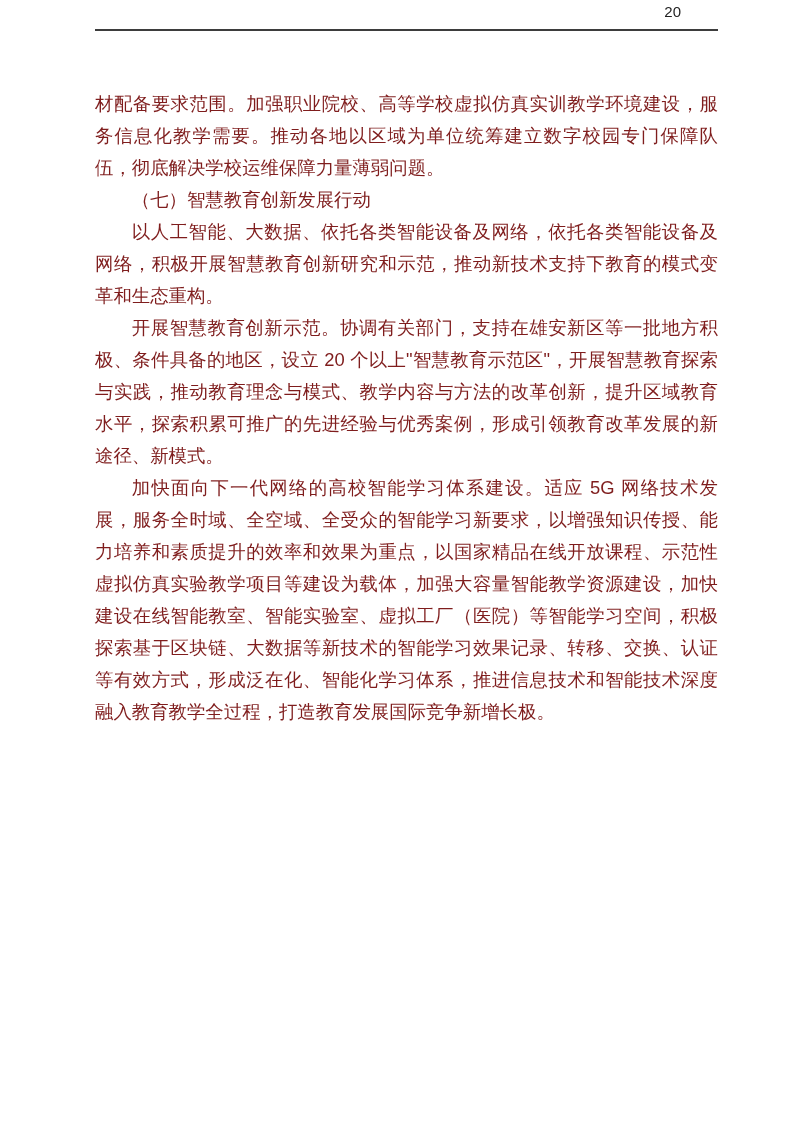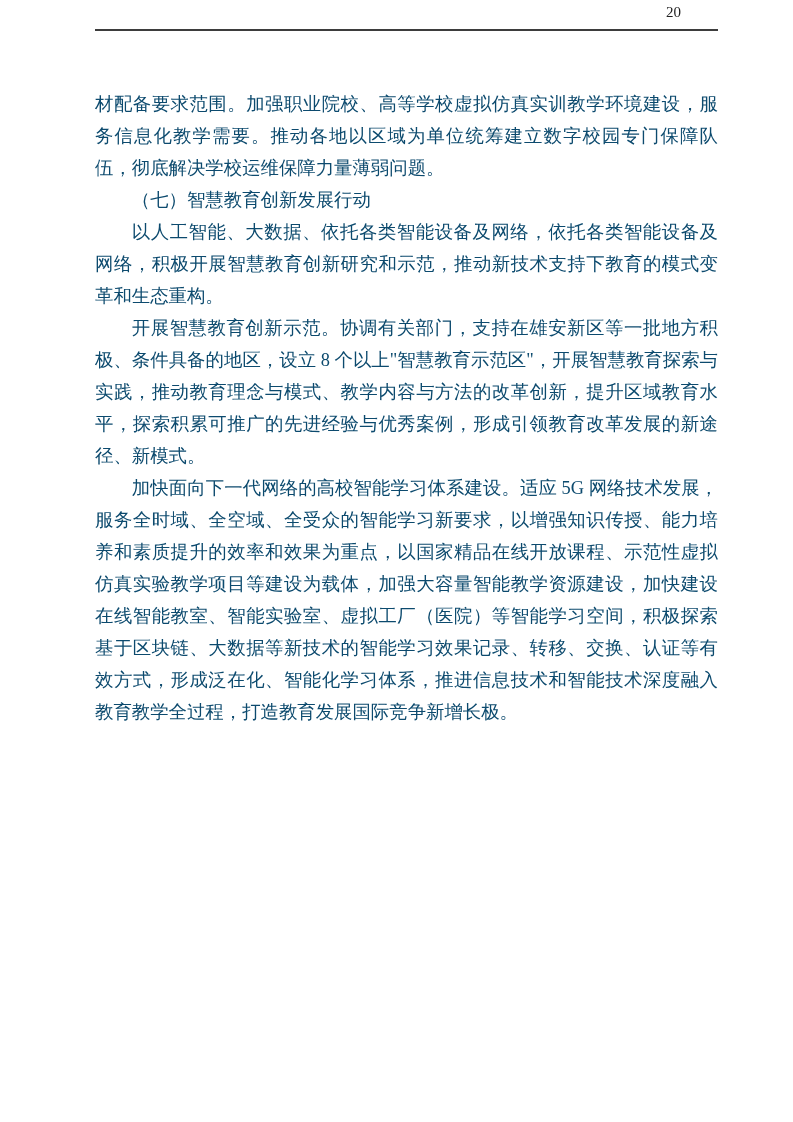--- a/index.html
+++ b/index.html
@@ -6,21 +6,21 @@
     margin: 0;
     padding: 0;
     background: #ffffff;
   }
   .page {
     position: relative;
     width: 761px;
     height: 1122px;
     background: #ffffff;
     overflow: hidden;
-    font-family: Liberation Serif, serif;
+    font-family: Liberation Sans, sans-serif;
   }
   .page-number {
     position: absolute;
     top: 3px;
     right: 80px;
     font-size: 15px;
     line-height: 18px;
     color: #1f1f1f;
   }
   .header-rule {
@@ -49,20 +49,20 @@
   .para.indent {
     text-indent: 2em;
   }
 </style>
 </head>
 <body>
 
 <div class="page" style="background: rgb(255, 255, 255);">
   <div class="page-number" style="color: rgb(31, 31, 31);">20</div>
   <div class="header-rule" style="border-top-color: rgb(61, 61, 61);"></div>
-  <div class="content" style="color: #0c4a6e;">
+  <div class="content" style="color: #7f1d1d;">
       <p class="para">材配备要求范围。加强职业院校、高等学校虚拟仿真实训教学环境建设，服务信息化教学需要。推动各地以区域为单位统筹建立数字校园专门保障队伍，彻底解决学校运维保障力量薄弱问题。</p>
       <p class="para indent">（七）智慧教育创新发展行动</p>
       <p class="para indent">以人工智能、大数据、依托各类智能设备及网络，依托各类智能设备及网络，积极开展智慧教育创新研究和示范，推动新技术支持下教育的模式变革和生态重构。</p>
-      <p class="para indent">开展智慧教育创新示范。协调有关部门，支持在雄安新区等一批地方积极、条件具备的地区，设立 8 个以上"智慧教育示范区"，开展智慧教育探索与实践，推动教育理念与模式、教学内容与方法的改革创新，提升区域教育水平，探索积累可推广的先进经验与优秀案例，形成引领教育改革发展的新途径、新模式。</p>
+      <p class="para indent">开展智慧教育创新示范。协调有关部门，支持在雄安新区等一批地方积极、条件具备的地区，设立 20 个以上"智慧教育示范区"，开展智慧教育探索与实践，推动教育理念与模式、教学内容与方法的改革创新，提升区域教育水平，探索积累可推广的先进经验与优秀案例，形成引领教育改革发展的新途径、新模式。</p>
       <p class="para indent">加快面向下一代网络的高校智能学习体系建设。适应 5G 网络技术发展，服务全时域、全空域、全受众的智能学习新要求，以增强知识传授、能力培养和素质提升的效率和效果为重点，以国家精品在线开放课程、示范性虚拟仿真实验教学项目等建设为载体，加强大容量智能教学资源建设，加快建设在线智能教室、智能实验室、虚拟工厂（医院）等智能学习空间，积极探索基于区块链、大数据等新技术的智能学习效果记录、转移、交换、认证等有效方式，形成泛在化、智能化学习体系，推进信息技术和智能技术深度融入教育教学全过程，打造教育发展国际竞争新增长极。</p>
     </div>
 </div>
 
 </body></html>

